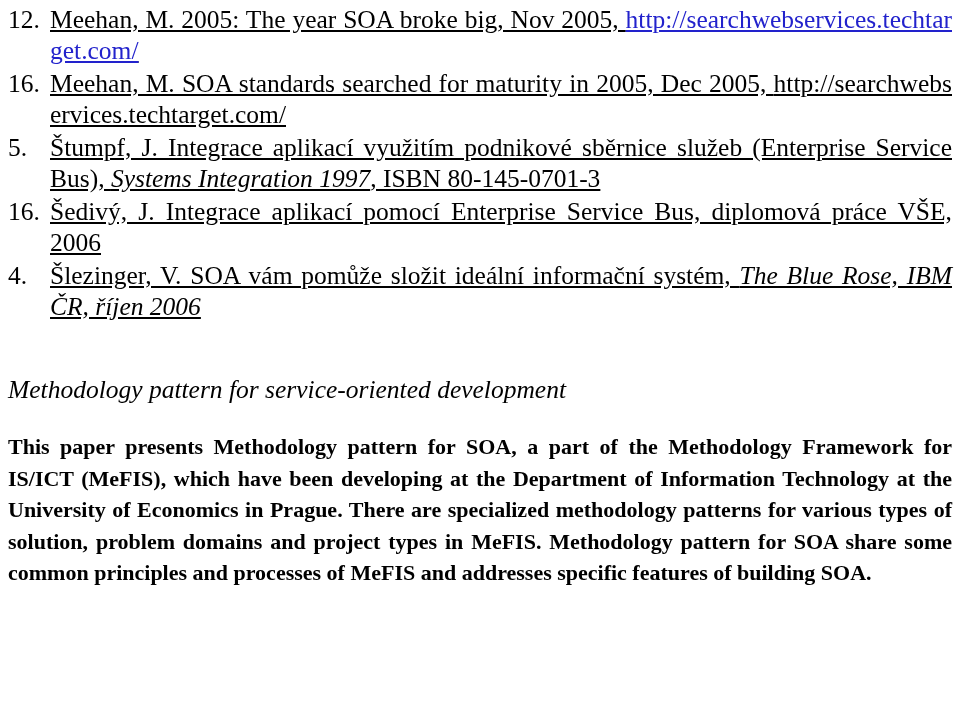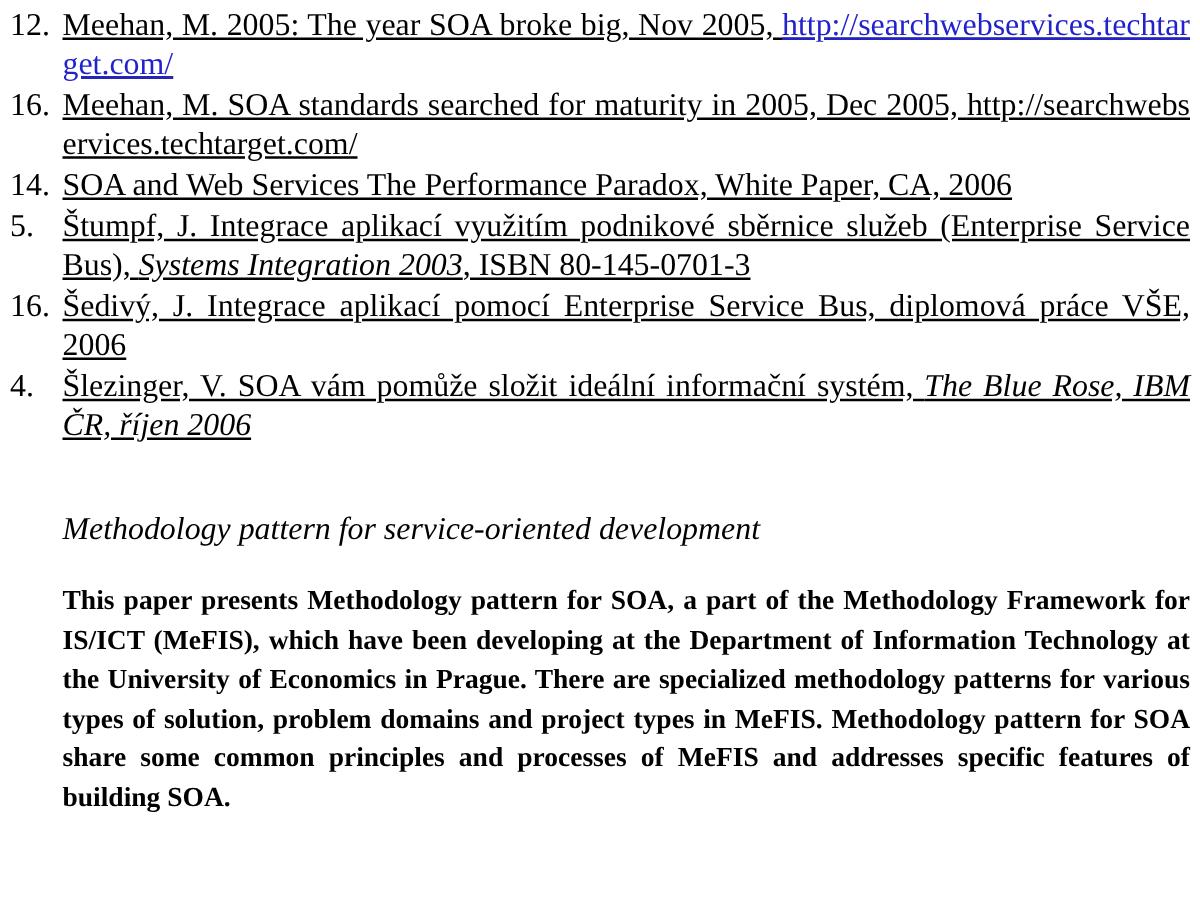--- a/index.html
+++ b/index.html
@@ -66,21 +66,20 @@
     text-decoration: none;
     word-break: break-all;
   }
   .ital {
     font-style: italic;
   }
 
   
   .abstract-wrap {
     margin-top: 52px;
-    margin-left: 42px;
   }
   .abstract-title {
     font-style: italic;
     font-size: 25.5px;
     line-height: 31px;
     margin: 0 0 26px 0;
     text-align: left;
   }
   .abstract-body {
     font-weight: bold;
@@ -102,28 +101,24 @@
     <li class="ref-item justify">
       <span class="ref-num">12.</span>
       <span class="ref-body"><span>Meehan, M. 2005: The year SOA broke big, Nov 2005, </span><a class="link" href="#">http://searchwebservices.techtarget.com/</a></span>
     </li>
 
     <li class="ref-item justify">
       <span class="ref-num">16.</span>
       <span class="ref-body"><span>Meehan, M. SOA standards searched for maturity in 2005, Dec 2005, </span><span class="plain-url">http://searchwebservices.techtarget.com/</span></span>
     </li>
 
-    <li class="ref-item">
-      <span class="ref-num">14.</span>
-      <span class="ref-body"><span>SOA and Web Services The Performance Paradox, White Paper, CA, 2006</span></span>
-    </li>
 
     <li class="ref-item justify">
       <span class="ref-num">5.</span>
-      <span class="ref-body"><span>Štumpf, J. Integrace aplikací využitím podnikové sběrnice služeb (Enterprise Service Bus), </span><span class="ital">Systems Integration 2003</span><span>, ISBN 80-145-0701-3</span></span>
+      <span class="ref-body"><span>Štumpf, J. Integrace aplikací využitím podnikové sběrnice služeb (Enterprise Service Bus), </span><span class="ital">Systems Integration 1997</span><span>, ISBN 80-145-0701-3</span></span>
     </li>
 
     <li class="ref-item justify">
       <span class="ref-num">16.</span>
       <span class="ref-body"><span>Šedivý, J. Integrace aplikací pomocí Enterprise Service Bus, diplomová práce VŠE, 2006</span></span>
     </li>
 
     <li class="ref-item justify">
       <span class="ref-num">4.</span>
       <span class="ref-body"><span>Šlezinger, V. SOA vám pomůže složit ideální informační systém, </span><span class="ital">The Blue Rose, IBM ČR, říjen 2006</span></span>

